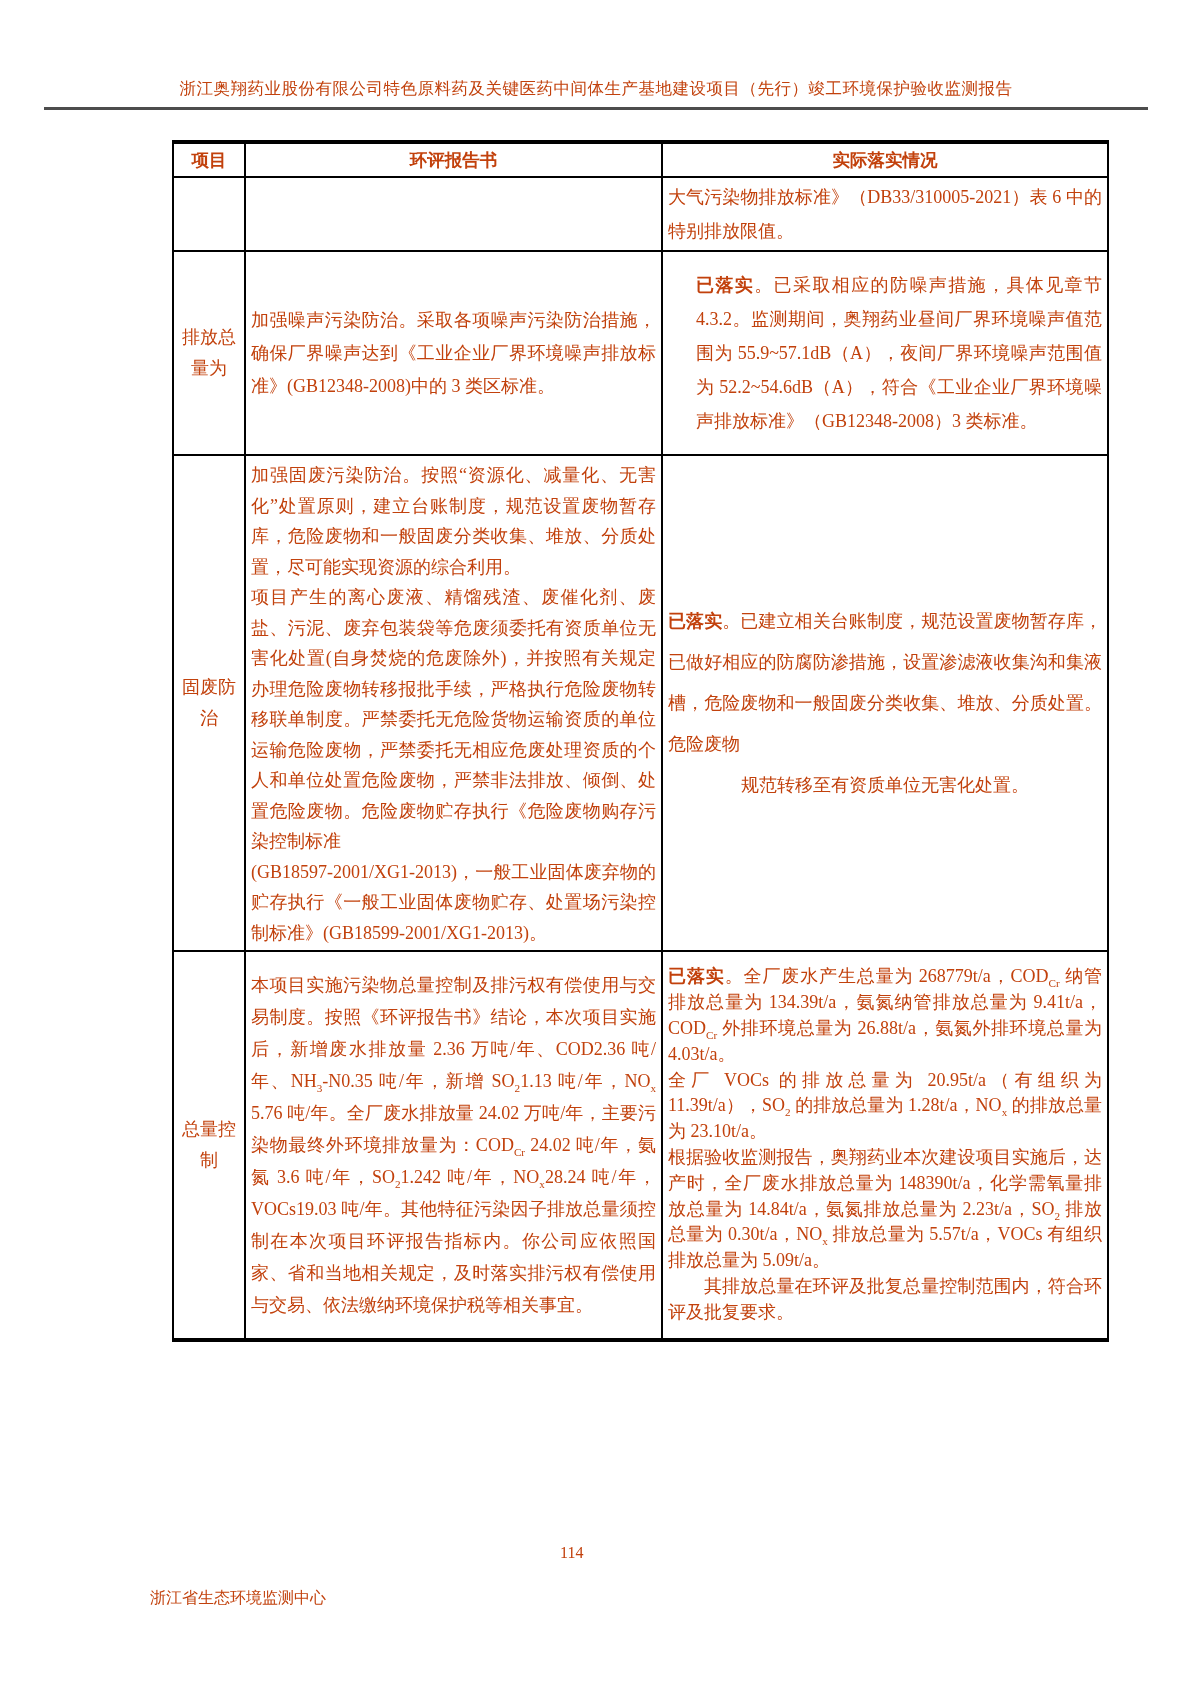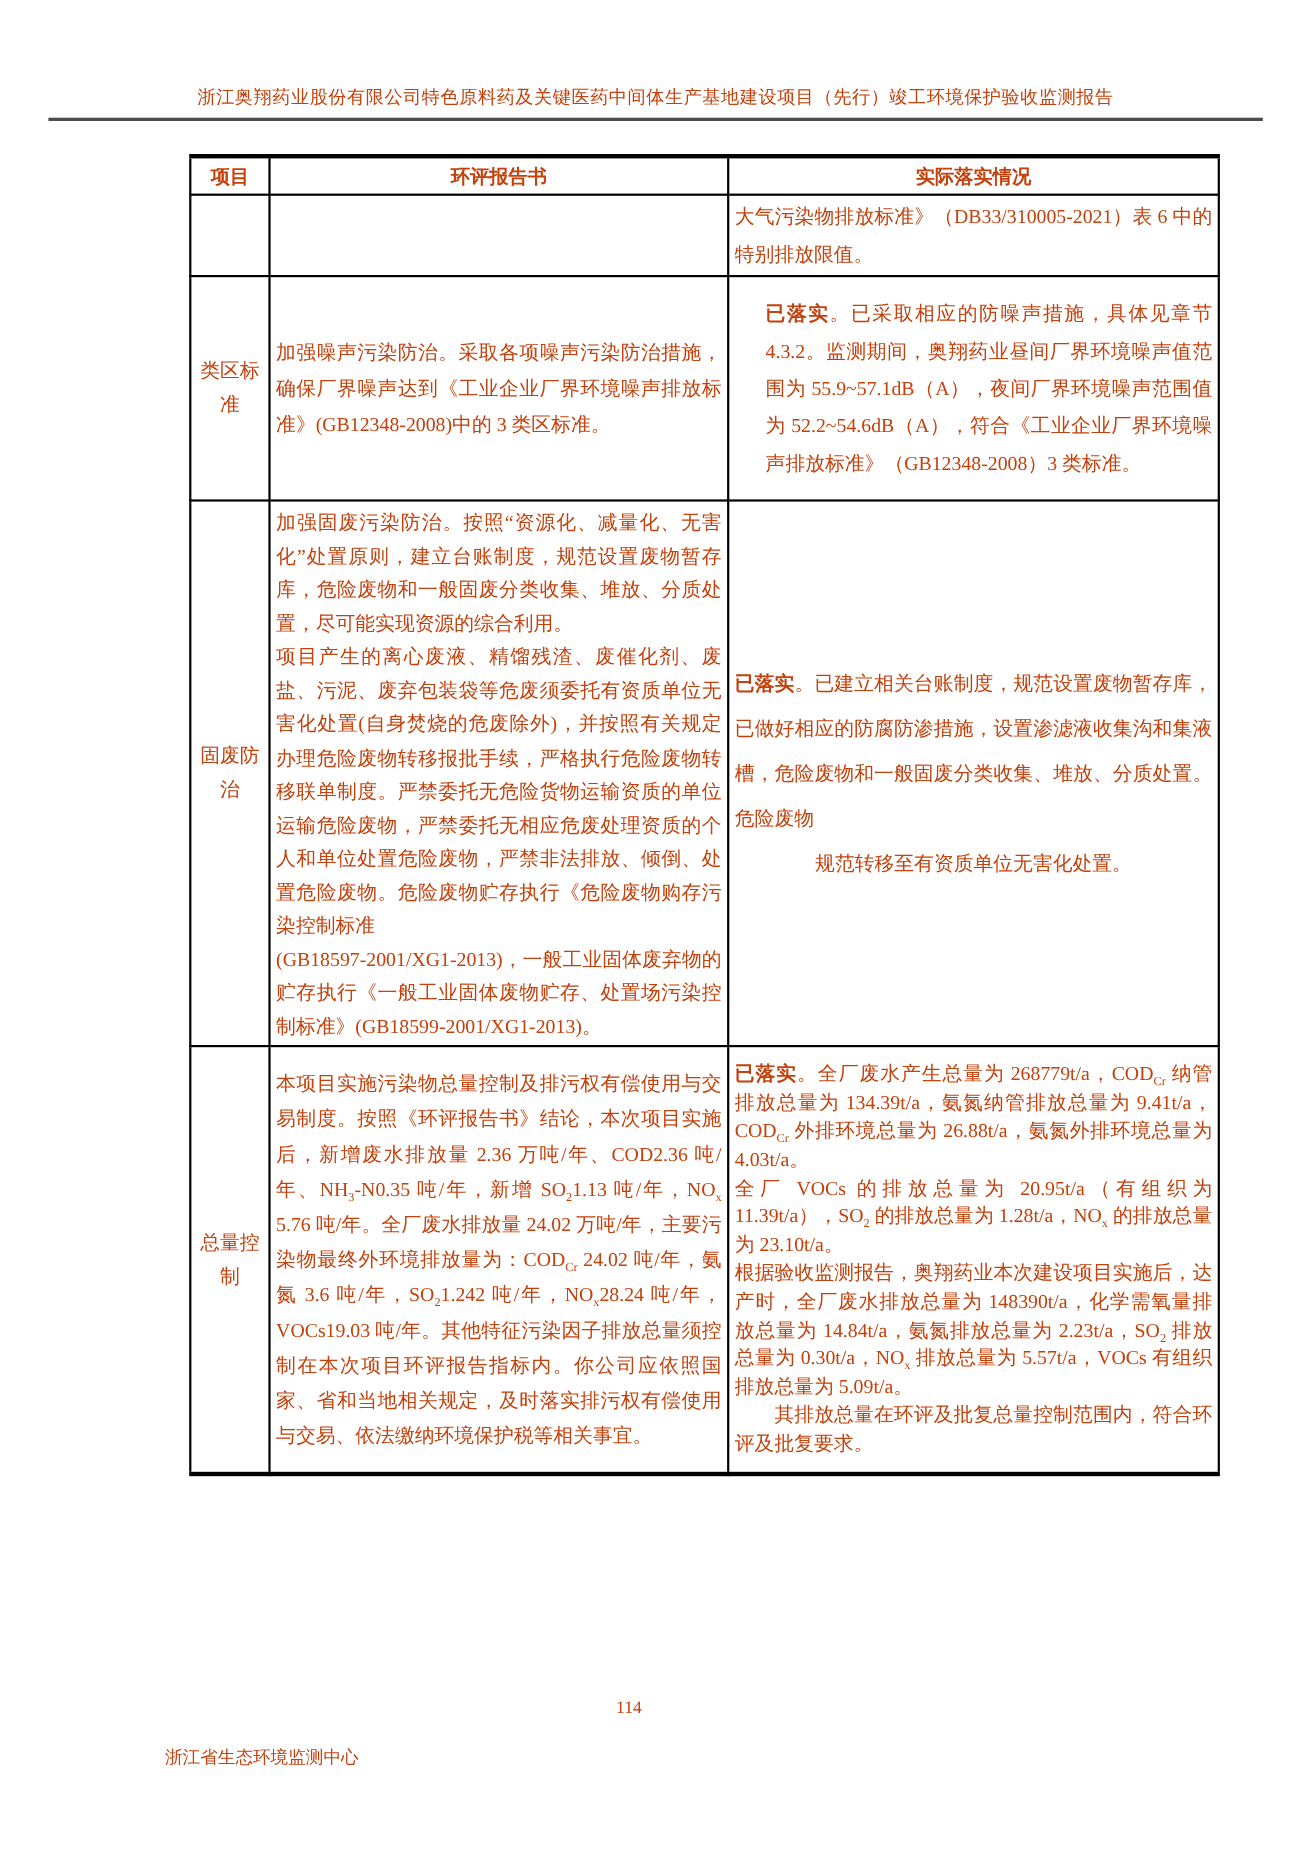--- a/index.html
+++ b/index.html
@@ -102,21 +102,21 @@
       <th>实际落实情况</th>
     </tr>
     <tr class="row-1">
       <td class="item-cell"></td>
       <td class="req-cell"></td>
       <td class="impl-cell">
             <div class="para"><span>大气污染物排放标准》（DB33/310005-2021）表 6 中的特别排放限值。</span></div>
           </td>
     </tr>
     <tr class="row-2">
-      <td class="item-cell">类区标准</td>
+      <td class="item-cell">排放总量为</td>
       <td class="req-cell">
             <div class="para"><span>加强噪声污染防治。采取各项噪声污染防治措施，确保厂界噪声达到《工业企业厂界环境噪声排放标准》(GB12348-2008)中的 3 类区标准。</span></div>
           </td>
       <td class="impl-cell">
             <div class="para"><span class="b">已落实</span><span>。已采取相应的防噪声措施，具体见章节 4.3.2。监测期间，奥翔药业昼间厂界环境噪声值范围为 55.9~57.1dB（A），夜间厂界环境噪声范围值为 52.2~54.6dB（A），符合《工业企业厂界环境噪声排放标准》（GB12348-2008）3 类标准。</span></div>
           </td>
     </tr>
     <tr class="row-3">
       <td class="item-cell">固废防治</td>
       <td class="req-cell">

